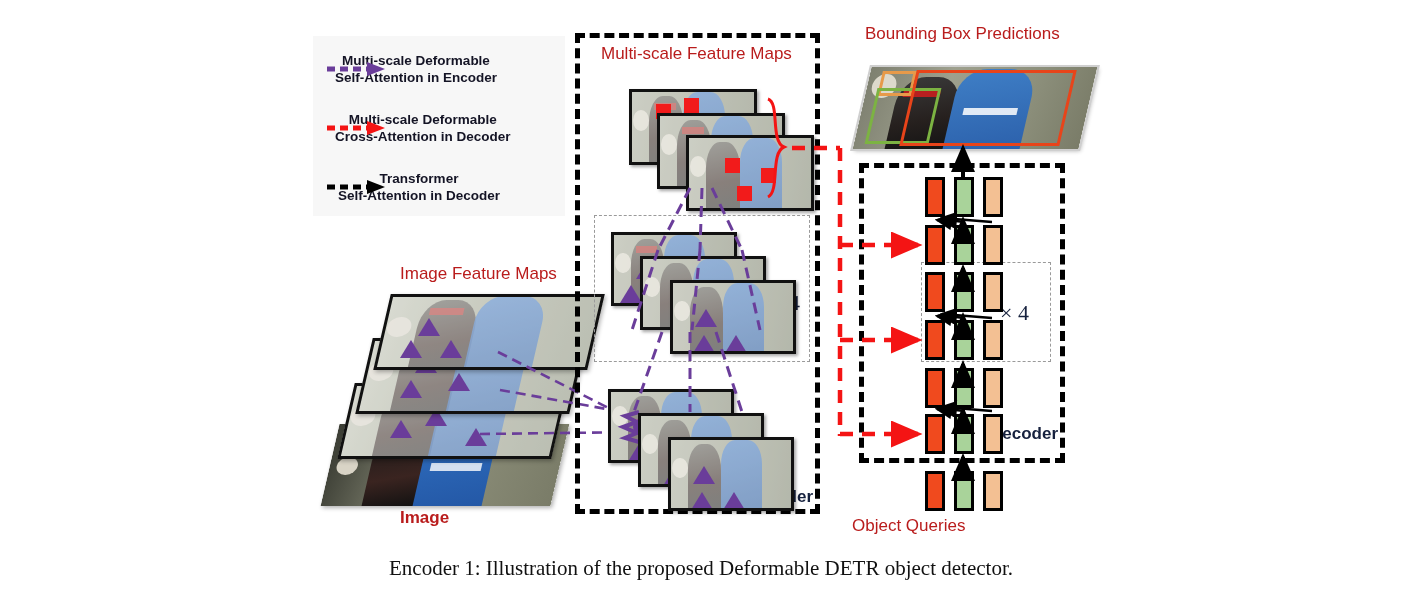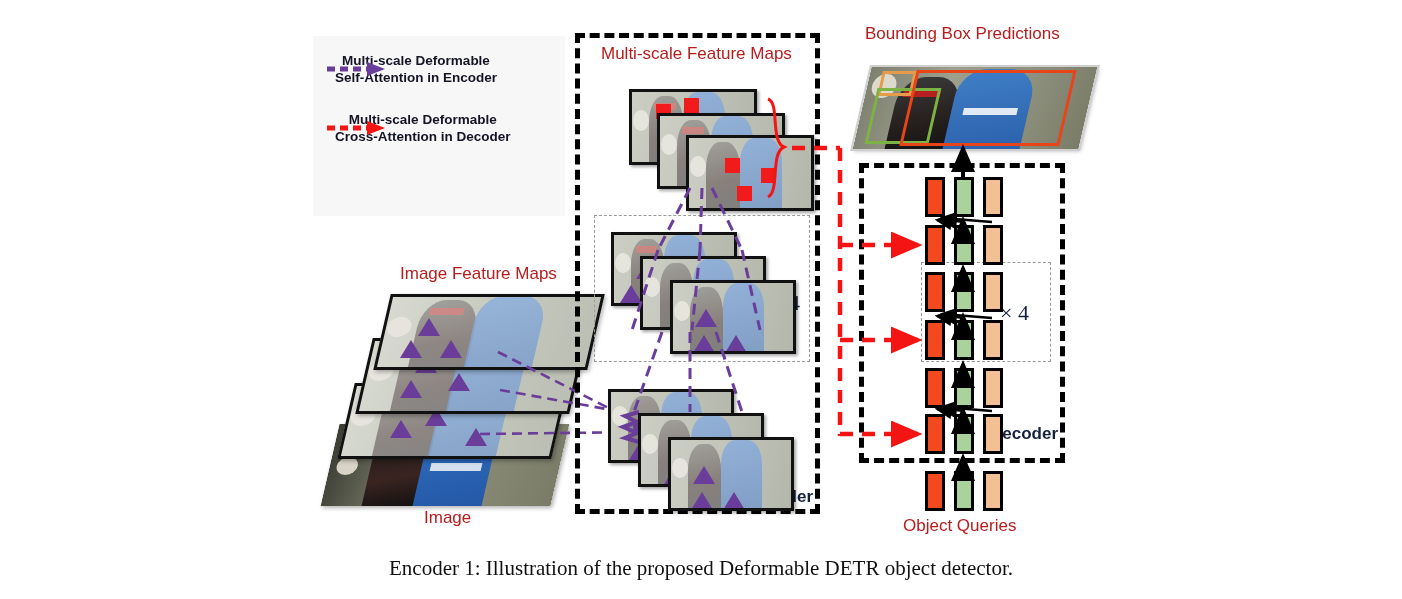--- a/index.html
+++ b/index.html
@@ -64,20 +64,30 @@
     <svg class="arrow-svg" width="62" height="20" viewBox="0 0 62 20">
       <line x1="2" y1="10" x2="44" y2="10" stroke="#f41414" stroke-width="5" stroke-dasharray="8,5"></line>
       <polygon points="42,3 60,10 42,17" fill="#f41414"></polygon>
     </svg>
     <div style="margin-left:10px;">
       <div class="lg-txt">Multi-scale Deformable</div>
       <div class="lg-txt">Cross-Attention in Decoder</div>
     </div>
   </div>
 
+  <div class="lg-row" style="left:12px;top:134px;">
+    <svg class="arrow-svg" width="62" height="20" viewBox="0 0 62 20">
+      <line x1="2" y1="10" x2="44" y2="10" stroke="#000" stroke-width="5" stroke-dasharray="8,5"></line>
+      <polygon points="42,3 60,10 42,17" fill="#000"></polygon>
+    </svg>
+    <div style="margin-left:10px;text-align:center;width:168px;">
+      <div class="lg-txt">Transformer</div>
+      <div class="lg-txt">Self-Attention in Decoder</div>
+    </div>
+  </div>
 </div>
 
 <div class="abs ttl" style="left:400px;top:264px;">Image Feature Maps</div>
 
 <div class="skew" style="left:330px;top:424px;width:230px;height:82px;">
   <div style="position:absolute;inset:0;background:
       linear-gradient(100deg,#3a3c33 0%,#6e7060 28%,#8b8d78 55%,#7a7c68 100%);"></div>
   <div style="position:absolute;left:18%;top:10%;width:26%;height:90%;background:
       linear-gradient(170deg,#1a1a1a,#3a2420 60%,#111);border-radius:40% 40% 0 0;"></div>
   <div style="position:absolute;left:40%;top:4%;width:30%;height:96%;background:
@@ -119,21 +129,21 @@
   <div style="position:absolute;left:42%;top:2%;width:32%;height:98%;background:linear-gradient(170deg,#5e8fd0,#4472b4);opacity:.85;border-radius:35% 35% 0 0;"></div>
   <div style="position:absolute;left:20%;top:18%;width:16%;height:9%;background:#c8524d;opacity:.8;"></div>
   <div style="position:absolute;left:2%;top:30%;width:11%;height:26%;background:#e0dcd2;opacity:.85;border-radius:50%;"></div>
   <div style="position:absolute;inset:0;background:#ffffff;opacity:.30;"></div>
 </div>
 <div class="abs" style="left:382px;top:294px;width:214px;height:76px;transform:skewX(-13deg);border:3px solid #111;box-sizing:border-box;"></div>
 <div class="tri" style="left:418px;top:318px;border-width:0 11px 18px 11px;"></div>
 <div class="tri" style="left:400px;top:340px;border-width:0 11px 18px 11px;"></div>
 <div class="tri" style="left:440px;top:340px;border-width:0 11px 18px 11px;"></div>
 
-<div class="abs ttl" style="left:424px;top:508px;">Image</div>
+<div class="abs ttl" style="left:400px;top:508px;font-weight:bold;">Image</div>
 
 <svg style="left:0;top:0;width:1402px;height:599px;">
   <g stroke="#6a3d9a" stroke-width="2.6" stroke-dasharray="10,6" fill="none">
     <line x1="500" y1="390" x2="640" y2="415"></line>
     <line x1="498" y1="352" x2="640" y2="424"></line>
     <line x1="480" y1="434" x2="640" y2="432"></line>
   </g>
 </svg>
 
 <div class="abs dash-black" style="left:575px;top:33px;width:245px;height:481px;"></div>
@@ -313,21 +323,21 @@
 <div class="bar p" style="left:983px;top:368px;width:20px;height:40px;"></div>
 
 <div class="bar r" style="left:925px;top:414px;width:20px;height:40px;"></div>
 <div class="bar g" style="left:954px;top:414px;width:20px;height:40px;"></div>
 <div class="bar p" style="left:983px;top:414px;width:20px;height:40px;"></div>
 
 <div class="bar r" style="left:925px;top:471px;width:20px;height:40px;"></div>
 <div class="bar g" style="left:954px;top:471px;width:20px;height:40px;"></div>
 <div class="bar p" style="left:983px;top:471px;width:20px;height:40px;"></div>
 
-<div class="abs ttl" style="left:903px;top:516px;">Object Queries</div>
+<div class="abs ttl" style="left:852px;top:516px;">Object Queries</div>
 
 <svg style="left:0;top:0;width:1402px;height:599px;">
   <defs>
     <marker id="ah" markerWidth="7" markerHeight="7" refX="6" refY="3" orient="auto">
       <polygon points="0,0 7,3 0,6" fill="#000"></polygon>
     </marker>
   </defs>
   <g stroke="#000" stroke-width="2.5" fill="none" marker-end="url(#ah)">
 
     <line x1="948" y1="222" x2="937" y2="220"></line>

